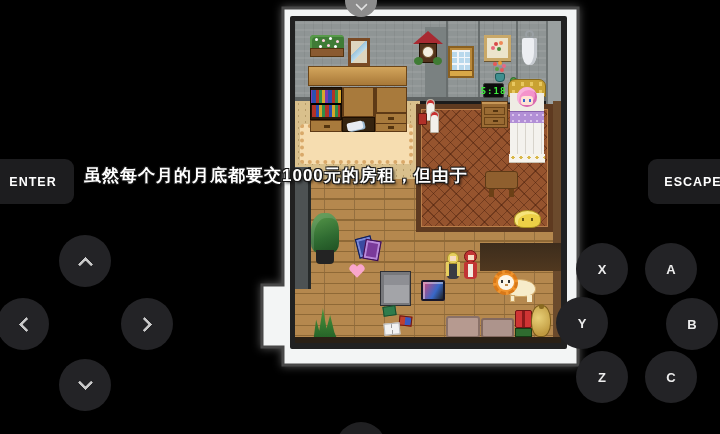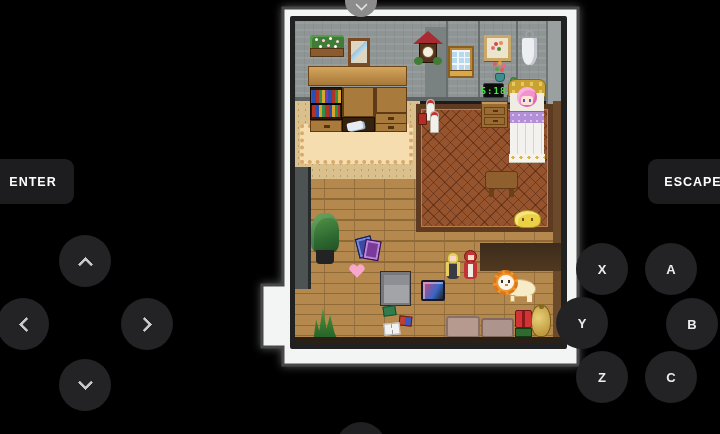--- a/index.html
+++ b/index.html
@@ -245,20 +245,21 @@
         background-image:linear-gradient(90deg,transparent 40%,#8a1a1a 40%,#8a1a1a 60%,transparent 60%)"></div>
       <div class="abs" style="left:0;top:18px;width:17px;height:9px;background:#2f6b2f;border:1px solid #143a14"></div>
     </div>
     <div class="abs" style="left:236px;top:284px;width:20px;height:32px;
       background:radial-gradient(circle at 35% 40%,#e8d078,#c09a40 75%);border:1px solid #7a5c1a;border-radius:45% 45% 42% 42%">
       <div class="abs" style="left:7px;top:-2px;width:5px;height:5px;background:#8a6a20;border-radius:2px"></div>
     </div>
     <div class="abs" style="left:0;top:316px;width:266px;height:6px;background:#2a2015"></div>
   </div>
 
+  <div class="dialog-line" style="top:164px">虽然每个月的月底都要交1000元的房租，但由于</div>
 
   <div class="ctl pill" style="left:-8px;top:159px;width:82px">
     <span>ENTER</span>
   </div>
   <div class="ctl pill" style="left:648px;top:159px;width:90px">
     <span>ESCAPE</span>
   </div>
 
   <div class="ctl round" style="left:59px;top:235px">
     <span class="chev up"></span>

